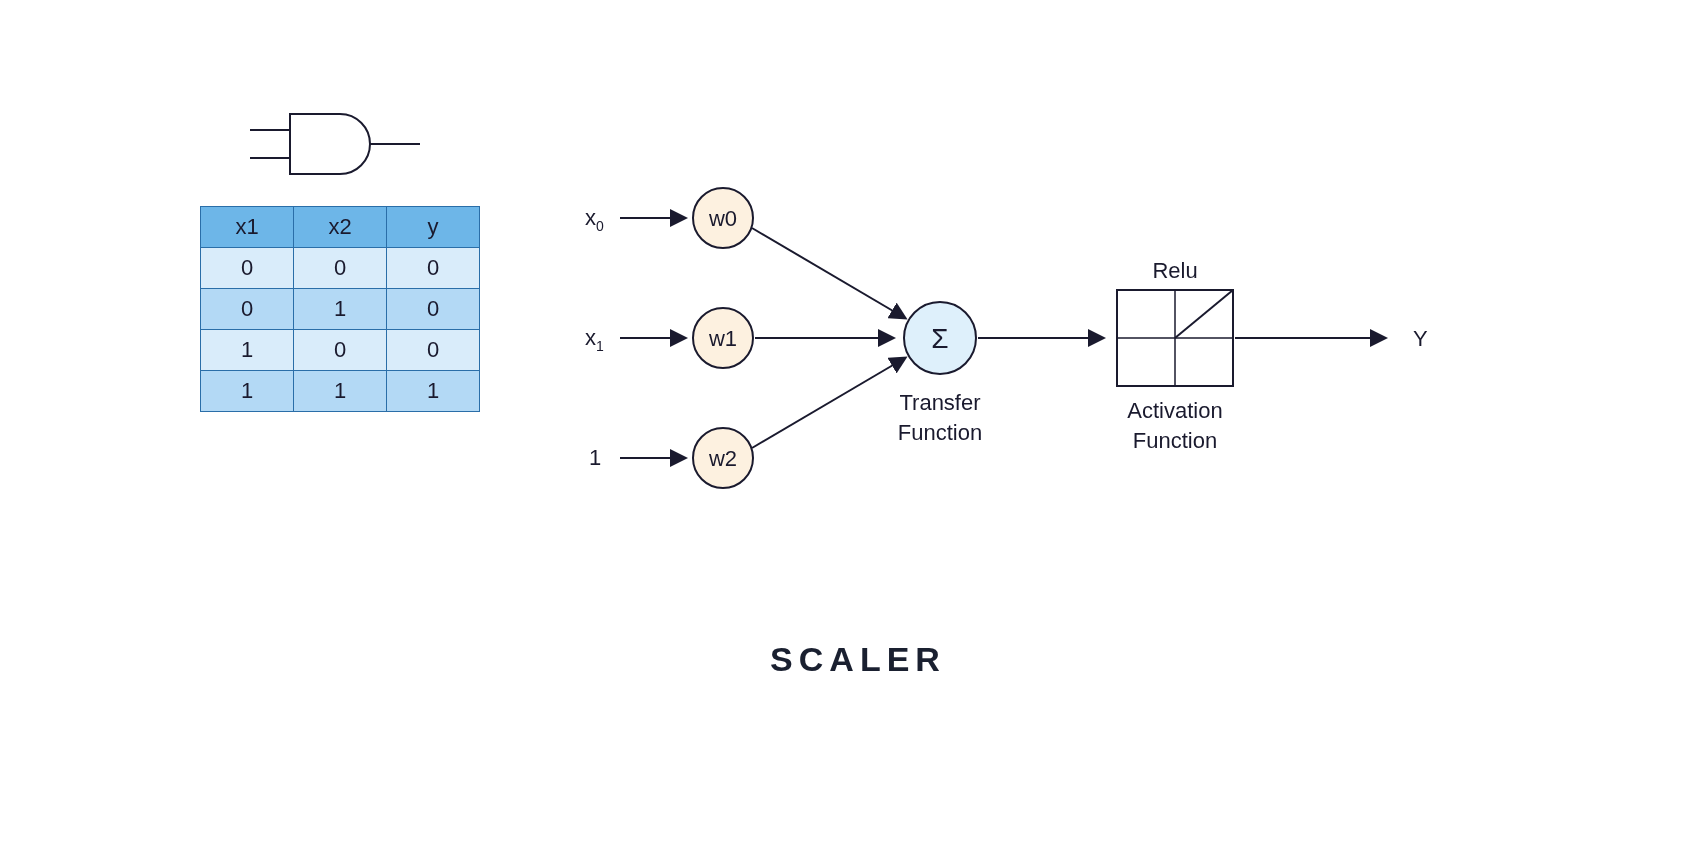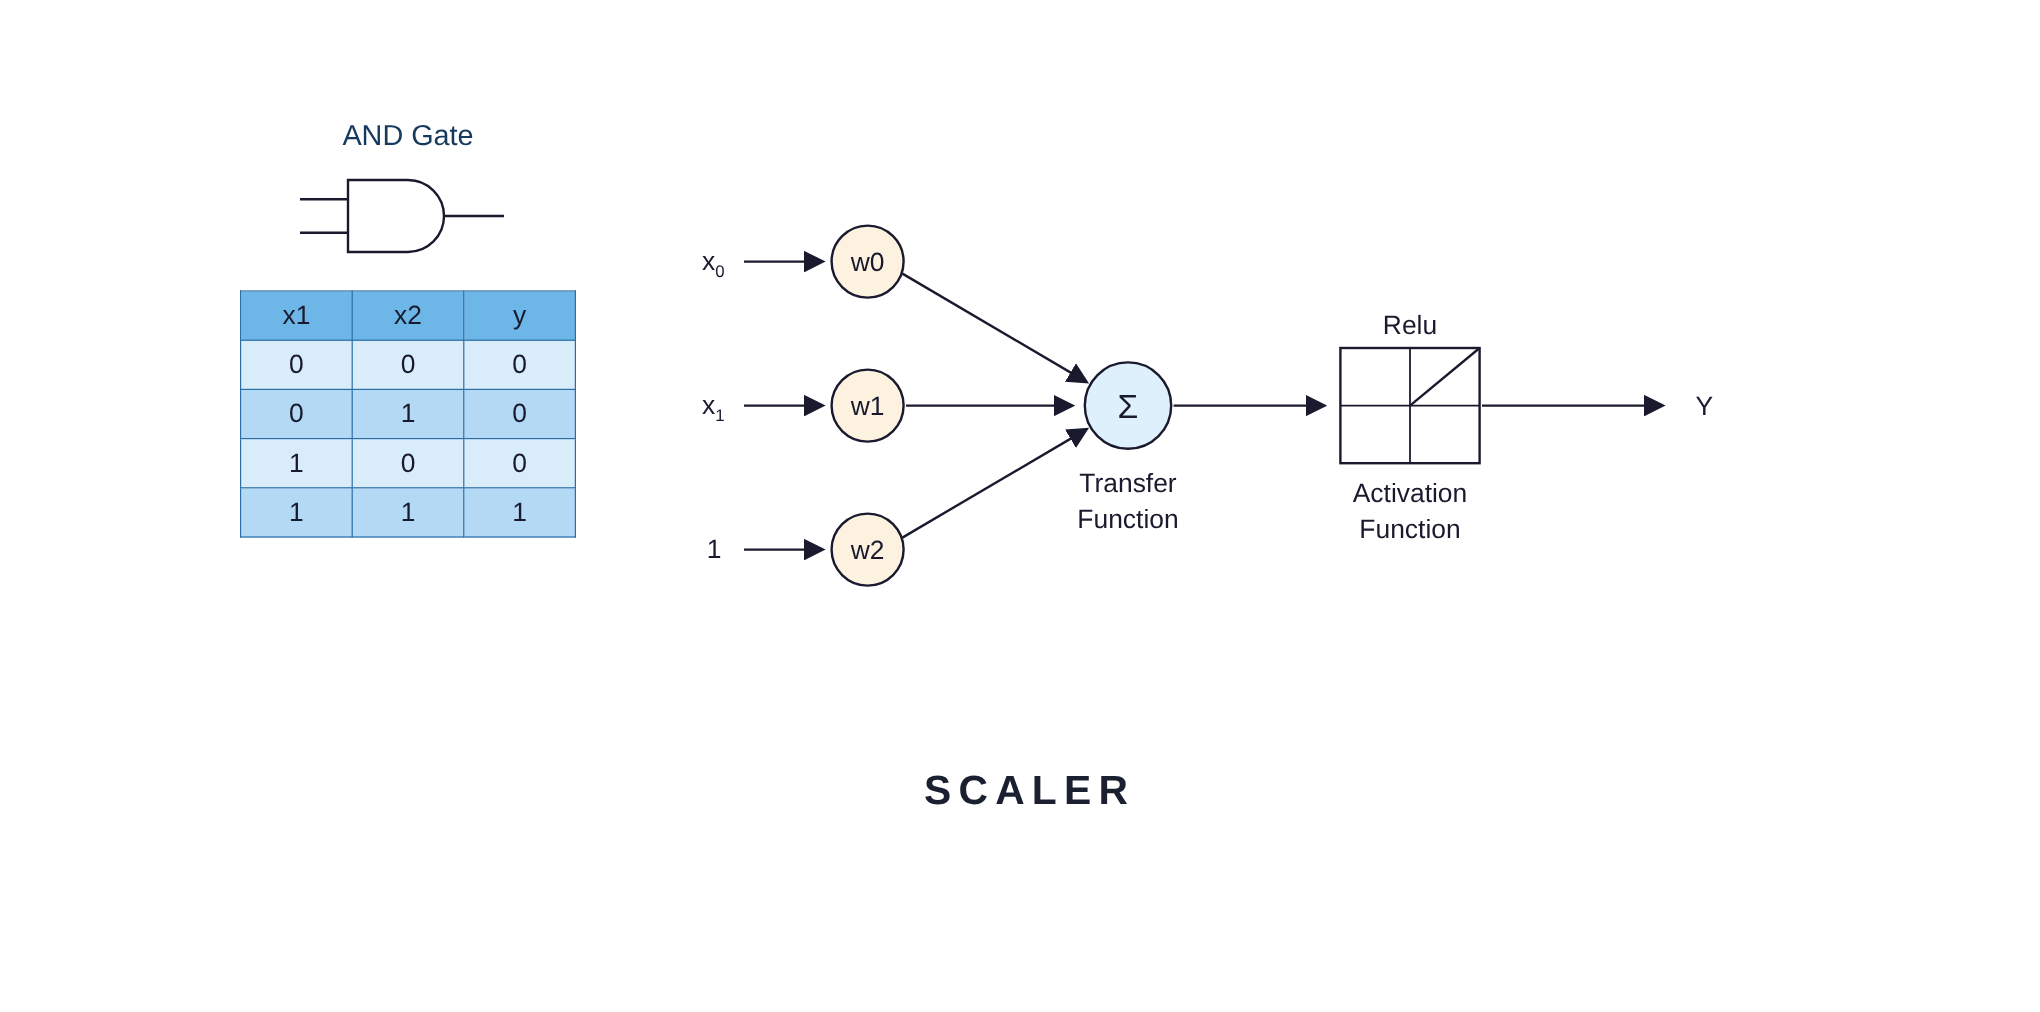--- a/index.html
+++ b/index.html
@@ -52,21 +52,20 @@
     font-family: "Brush Script MT", "Segoe Script", cursive;
     font-size: 48px;
     color: #e83e7a;
     margin-top: -10px;
   }
 </style>
 </head>
 <body>
 
 <div style="position:absolute; left:195px; top:100px; width:290px;">
-  <div class="gate-title" style="margin-bottom:8px;">AND Gate</div>
 
   <svg width="220" height="88" viewBox="0 0 220 88" style="margin:0 auto 18px auto; display:block;">
 
     <path d="M 60 14 L 110 14 A 30 30 0 0 1 110 74 L 60 74 Z" fill="none" stroke="#1a1a2e" stroke-width="2"></path>
 
     <line x1="20" y1="30" x2="60" y2="30" stroke="#1a1a2e" stroke-width="2"></line>
     <line x1="20" y1="58" x2="60" y2="58" stroke="#1a1a2e" stroke-width="2"></line>
 
     <line x1="140" y1="44" x2="190" y2="44" stroke="#1a1a2e" stroke-width="2"></line>
   </svg>

